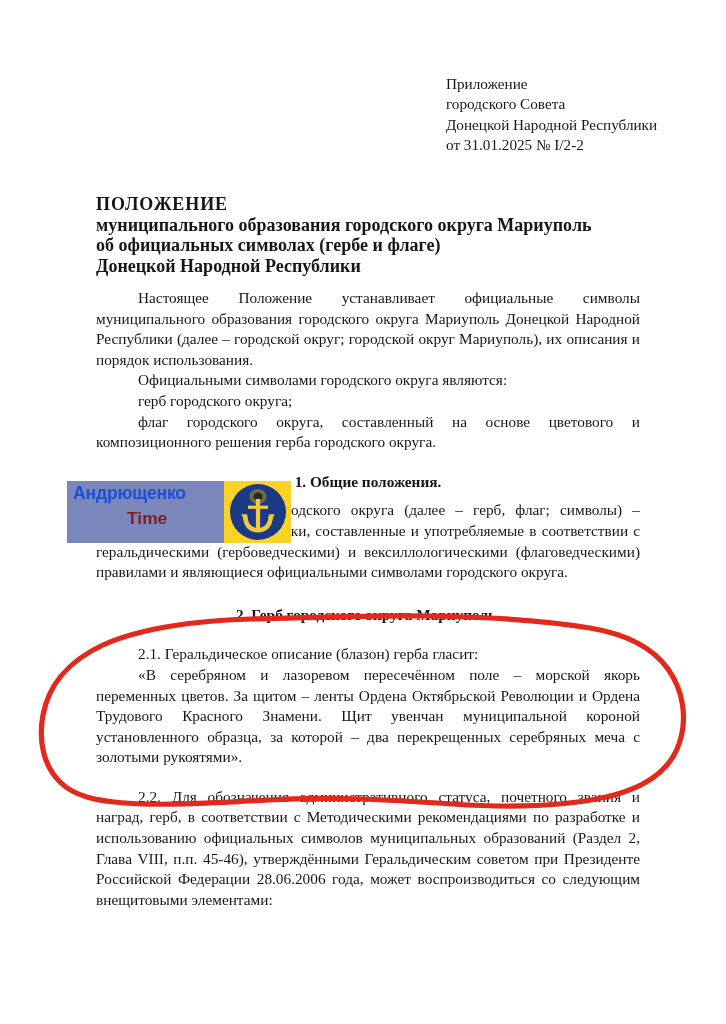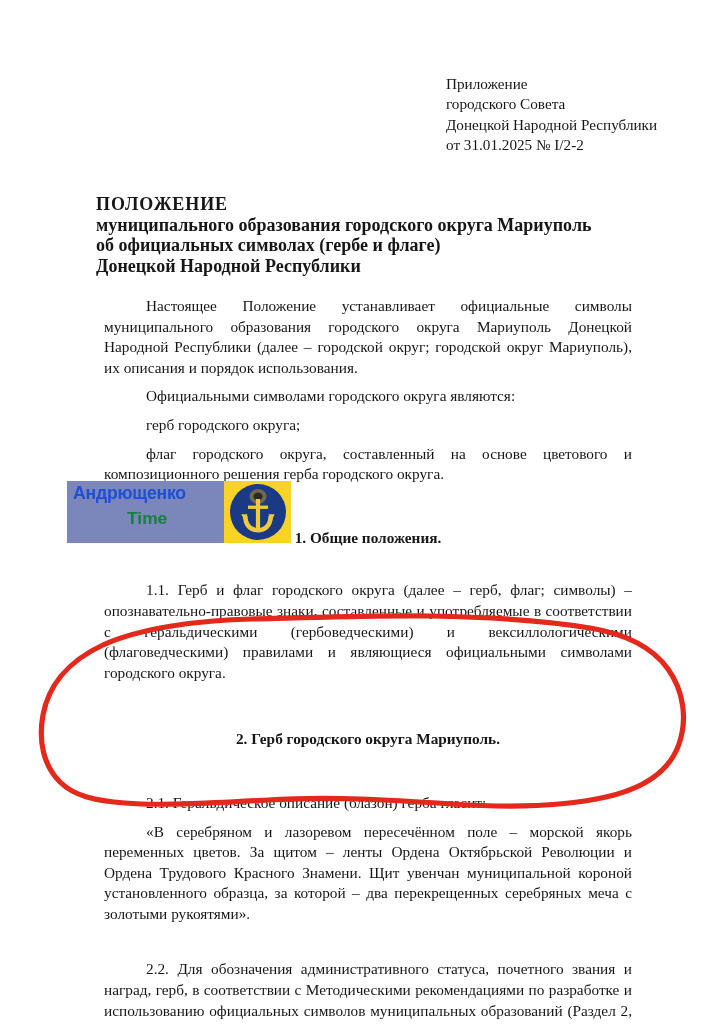--- a/index.html
+++ b/index.html
@@ -46,31 +46,31 @@
   
   .body-area {
     position: absolute;
     left: 96px;
     top: 288px;
     width: 544px;
     font-size: 15.3px;
     line-height: 20.6px;
   }
   p.j {
-    margin: 8px;
+    margin: 0;
     text-align: justify;
     text-align-last: left;
     text-justify: inter-word;
   }
   p.ind { text-indent: 42px; }
   .gap-sm { height: 8px; }
   .gap-md { height: 19px; }
   .gap-lg { height: 22px; }
   .center-head {
-    margin: 16px;
+    margin: 0;
     text-align: center;
     font-weight: bold;
     font-size: 15.3px;
     line-height: 20.6px;
   }
 
   
   .watermark {
     position: absolute;
     left: 67px;
@@ -104,21 +104,21 @@
     font-family: "Liberation Sans", "DejaVu Sans", sans-serif;
     font-weight: bold;
     font-size: 17.6px;
     line-height: 19px;
     letter-spacing: -0.2px;
   }
   .wm-text-2 {
     position: absolute;
     left: 60px;
     top: 28px;
-    color: #15803d;
+    color: #7f1d1d;
     font-family: "Liberation Sans", "DejaVu Sans", sans-serif;
     font-weight: bold;
     font-size: 17.4px;
     line-height: 19px;
   }
   .wm-logo {
     position: absolute;
     left: 162px;
     top: 2px;
     width: 58px;

